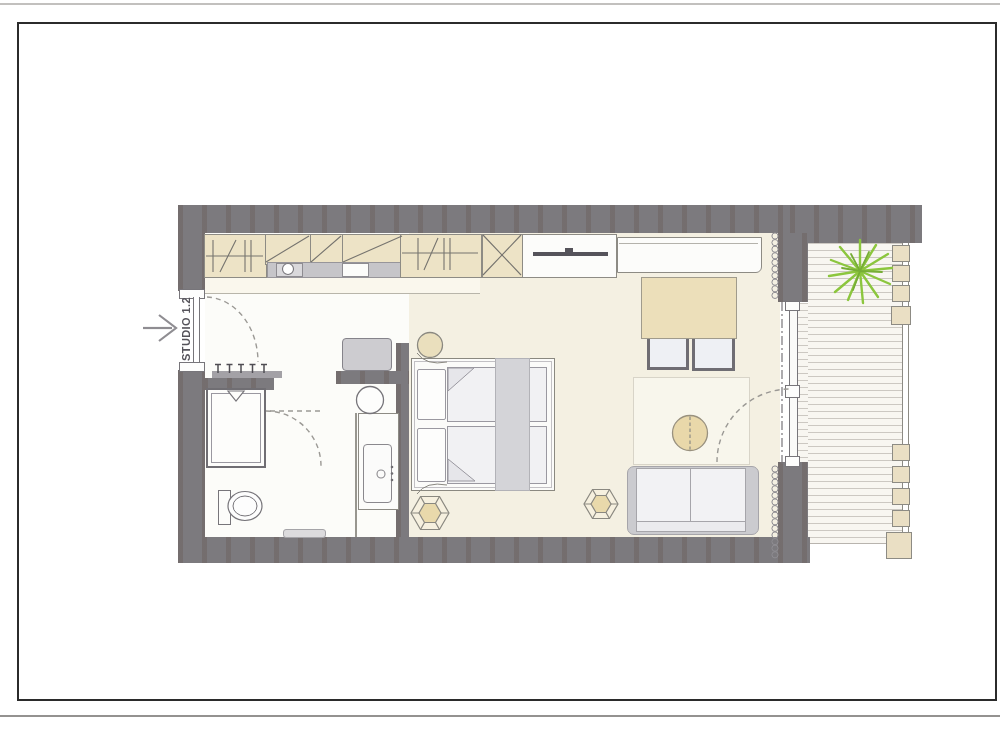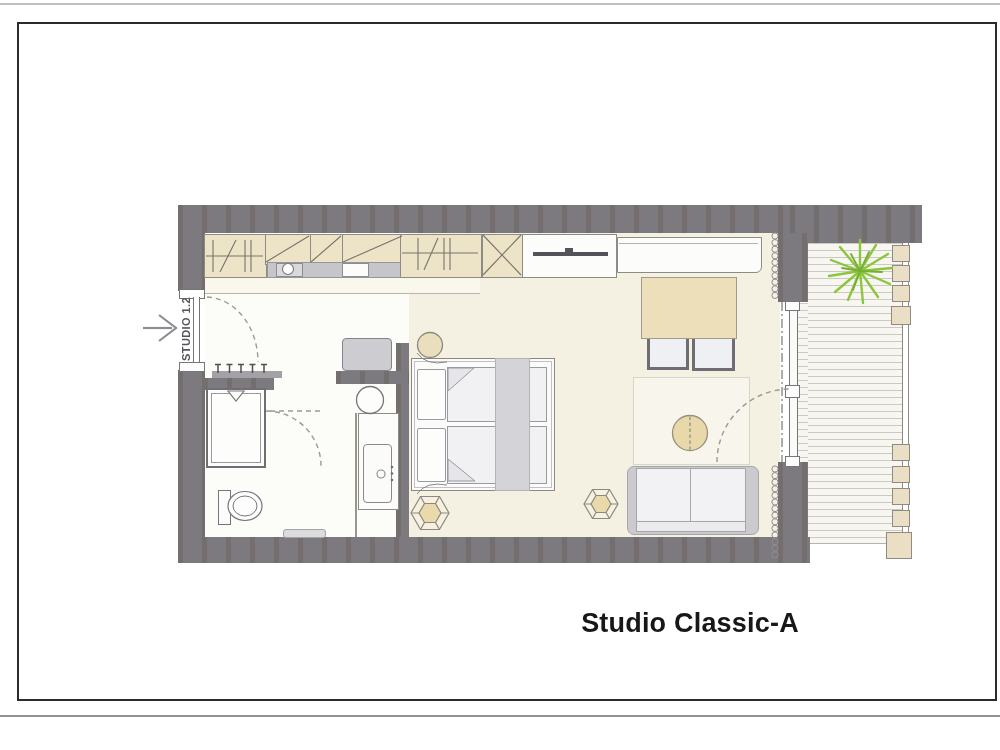--- a/index.html
+++ b/index.html
@@ -234,14 +234,13 @@
 
     <g stroke="#8f8d92" stroke-width="2.2" fill="none">
       <path d="M143 328 H172"></path>
       <polyline points="159,315 176,328 159,341"></polyline>
     </g>
   </svg>
 
   <div class="abs" style="left:153px;top:296px;width:66px;height:66px;display:flex;align-items:center;justify-content:center;">
     <span class="unit-label" style="transform:rotate(-90deg);">STUDIO 1.2</span>
   </div>
-  <div class="abs title" style="left:560px;top:608px;width:260px;text-align:center;">Studio Classic-A</div>
 </div>
 
 </body></html>

